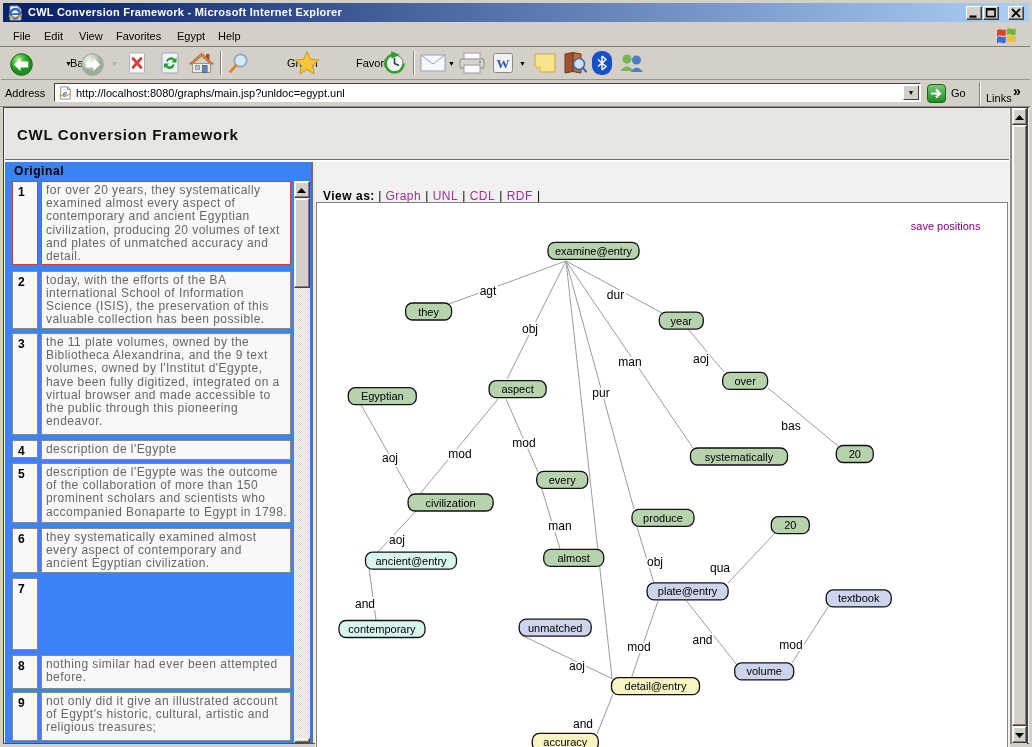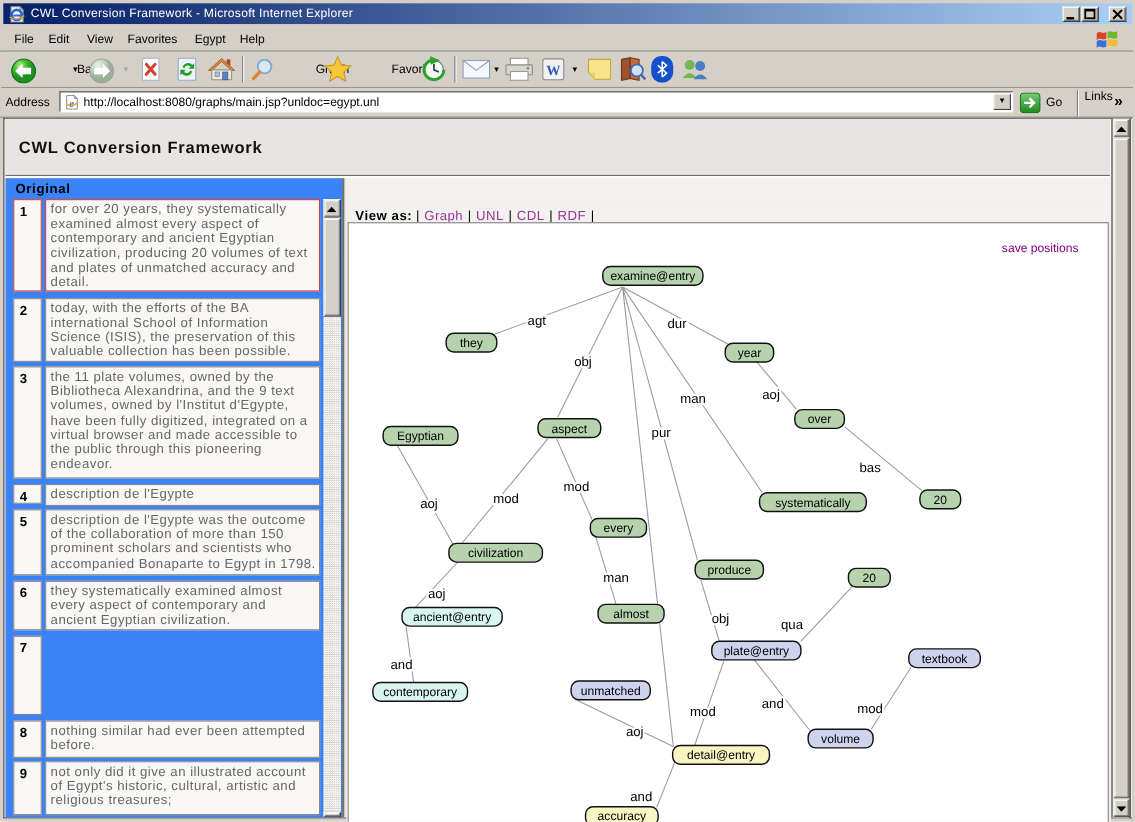--- a/index.html
+++ b/index.html
@@ -2,21 +2,21 @@
 <html><head>
 <meta charset="utf-8">
 <style>
   * { margin:0; padding:0; box-sizing:border-box; }
   html,body { width:1032px; height:747px; overflow:hidden; }
   body { background:#d4d0c8; font-family:"Liberation Sans", sans-serif; position:relative; }
   .abs { position:absolute; }
   
   #titlebar { left:3px; top:3px; width:1026px; height:19px;
     background:linear-gradient(to right,#0a246a 0%,#0a246a 4%,#a8ccf2 98%);
-    color:#fff; font-weight:normal; font-size:11px; letter-spacing:.25px; }
+    color:#fff; font-weight:bold; font-size:11px; letter-spacing:.25px; }
   #titlebar .ttext { position:absolute; left:25px; top:3px; white-space:nowrap; }
   .wbtn { position:absolute; top:3px; width:16px; height:14px; background:#d4d0c8;
     border-top:1px solid #fff; border-left:1px solid #fff;
     border-right:1px solid #404040; border-bottom:1px solid #404040;
     box-shadow:inset -1px -1px 0 #808080;
     color:#000; font-size:9px; text-align:center; line-height:12px; font-weight:bold;}
   
   #menubar { left:0px; top:22px; width:1030px; height:25px; background:#d4d0c8;
     font-size:11px; color:#000; border-bottom:1px solid #808080;}
   .mitem { position:absolute; top:8px; }
@@ -222,21 +222,21 @@
         <linearGradient id="gg" x1="0" y1="0" x2="0" y2="1">
           <stop offset="0%" stop-color="#7dc87d"></stop>
           <stop offset="100%" stop-color="#1e8c1e"></stop>
         </linearGradient>
       </defs>
     <rect x=".5" y=".5" width="18" height="18" rx="3.5" fill="url(#gg)" stroke="#0f6e0f"></rect>
     <path d="M4 9.5 L12 9.5 M9 5.5 L13 9.5 L9 13.5" stroke="#fff" stroke-width="2.2" fill="none"></path>
   </svg>
   <span class="abs" style="left:951px;top:7px">Go</span>
   <div class="tsep" style="left:979px;top:2px"></div>
-  <span class="abs" style="left:986px;top:2px">Links</span>
+  <span class="abs" style="left:986px;top:12px">Links</span>
   <span class="abs" style="left:1013px;top:3px;font-weight:bold;font-size:14px">»</span>
 </div>
 
 <div class="abs" id="viewport">
   <div class="abs" id="topframe">
       <span id="hdr">CWL Conversion Framework</span>
     </div>
   <div class="abs" id="hdiv"></div>
   <div class="abs" id="leftframe">
     <span id="origlbl">Original</span>

